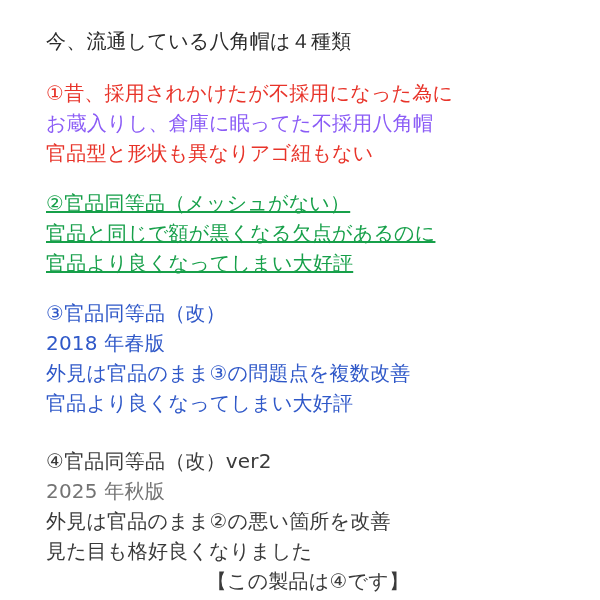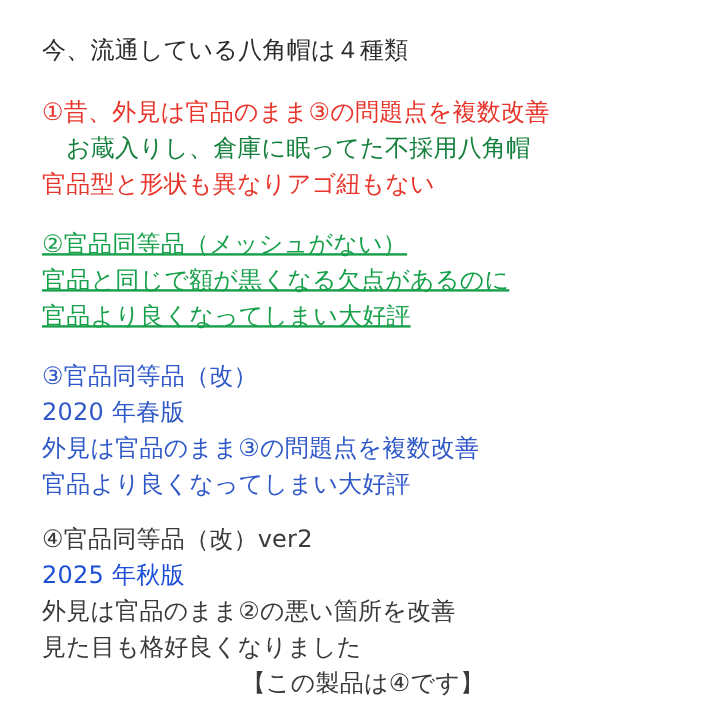--- a/index.html
+++ b/index.html
@@ -11,21 +11,21 @@
     height: 600px;
     background: #ffffff;
     font-family: "DejaVu Sans", sans-serif;
     overflow: hidden;
   }
   .page {
     position: relative;
     width: 600px;
     height: 468px;
     box-sizing: border-box;
-    padding: 26px 30px 20px 35px;
+    padding: 26px 30px 20px 46px;
     background: #ffffff;
   }
   .block {
     margin: 0 0 16px 0;
   }
   .line {
     font-size: 20px;
     line-height: 30px;
     white-space: pre;
     letter-spacing: 0.2px;
@@ -49,55 +49,55 @@
   .blk-heading {
     margin-bottom: 22px;
   }
   .blk-red {
     margin-bottom: 20px;
   }
   .blk-green {
     margin-bottom: 20px;
   }
   .blk-blue {
-    margin-bottom: 16px;
+    margin-bottom: 28px;
   }
   .blk-dark {
     margin-bottom: 0;
   }
 </style>
 </head>
 <body>
 
 <div class="page">
 
   <div class="block blk-heading">
     <div class="line">今、流通している八角帽は４種類</div>
   </div>
 
   <div class="block blk-red">
-    <div class="line" style="color: rgb(232, 52, 42);">①昔、外見は官品のまま③の問題点を複数改善</div>
-    <div class="line" style="color: #15803d; margin-left: 20px;">お蔵入りし、倉庫に眠ってた不採用八角帽</div>
+    <div class="line" style="color: rgb(232, 52, 42);">①昔、採用されかけたが不採用になった為に</div>
+    <div class="line" style="color: #8b5cf6;">お蔵入りし、倉庫に眠ってた不採用八角帽</div>
     <div class="line" style="color: rgb(232, 52, 42);">官品型と形状も異なりアゴ紐もない</div>
   </div>
 
   <div class="block blk-green">
     <div class="line" style="color: rgb(23, 160, 74);">②官品同等品（メッシュがない）</div>
     <div class="line" style="color: rgb(23, 160, 74);">官品と同じで額が黒くなる欠点があるのに</div>
     <div class="line" style="color: rgb(23, 160, 74);">官品より良くなってしまい大好評</div>
   </div>
 
   <div class="block blk-blue">
     <div class="line" style="color: rgb(47, 88, 200);">③官品同等品（改）</div>
-    <div class="line" style="color: rgb(47, 88, 200);">2020 年春版</div>
+    <div class="line" style="color: rgb(47, 88, 200);">2018 年春版</div>
     <div class="line" style="color: rgb(47, 88, 200);">外見は官品のまま③の問題点を複数改善</div>
     <div class="line" style="color: rgb(47, 88, 200);">官品より良くなってしまい大好評</div>
   </div>
 
   <div class="block blk-dark">
     <div class="line" style="color: rgb(58, 58, 58);">④官品同等品（改）ver2</div>
-    <div class="line" style="color: #1d4ed8;">2025 年秋版</div>
+    <div class="line" style="color: #737373;">2025 年秋版</div>
     <div class="line" style="color: rgb(58, 58, 58);">外見は官品のまま②の悪い箇所を改善</div>
     <div class="line" style="color: rgb(58, 58, 58);">見た目も格好良くなりました</div>
     <div class="line" style="color: rgb(58, 58, 58); text-align: center;">【この製品は④です】</div>
   </div>
 
 </div>
 
 </body></html>

